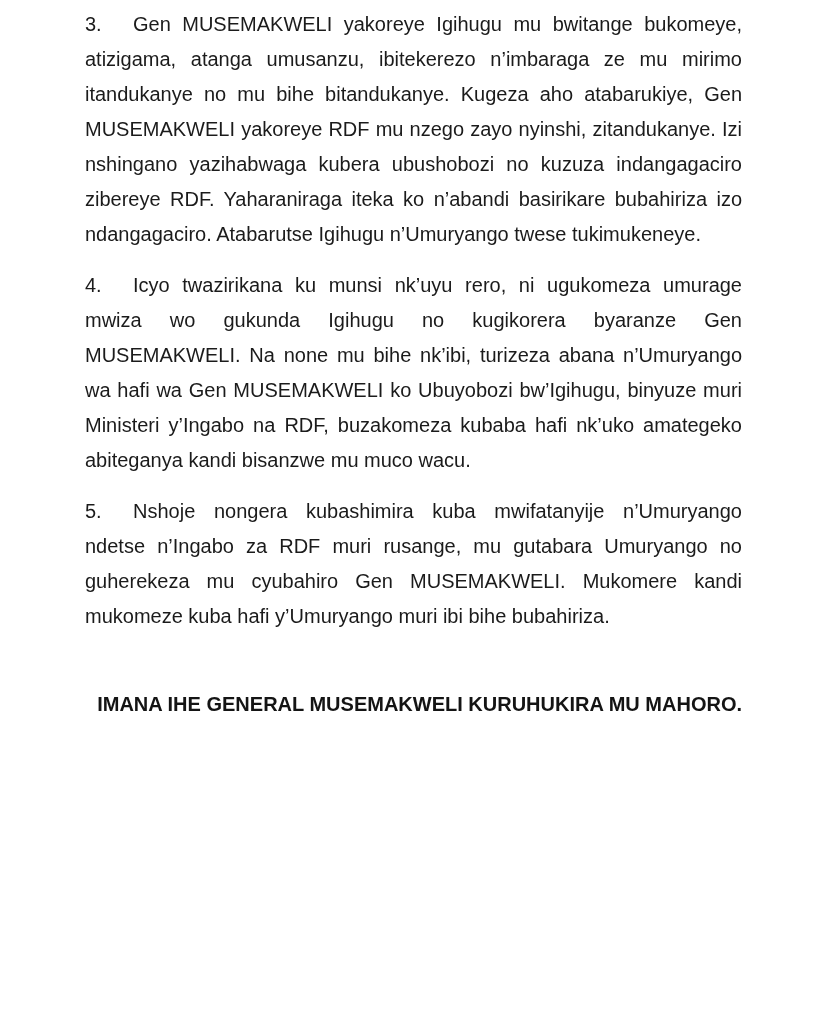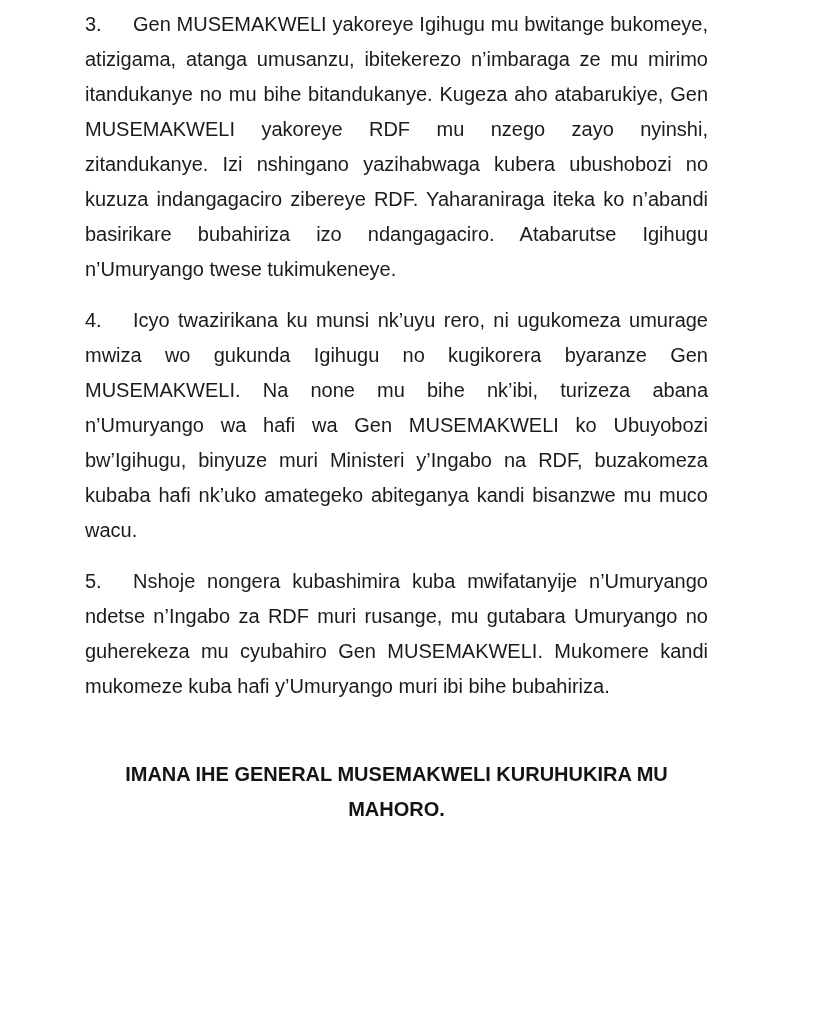--- a/index.html
+++ b/index.html
@@ -6,42 +6,42 @@
     margin: 0;
     padding: 0;
     background: #ffffff;
   }
   .page {
     position: relative;
     box-sizing: border-box;
     width: 819px;
     height: 1024px;
     background: #ffffff;
-    padding: 7px 111px 0 85px;
+    padding: 7px 77px 0 85px;
     font-family: "Liberation Sans", sans-serif;
     font-size: 20px;
     line-height: 35px;
     color: #1b1b1b;
     overflow: hidden;
   }
   .para {
     margin: 0 0 16px 0;
     text-align: justify;
     text-justify: inter-word;
   }
   .num {
     display: inline-block;
     width: 48px;
   }
   .closing {
     margin: 53px 0 0 0;
     font-size: 20px;
     line-height: 35px;
     font-weight: bold;
-    text-align: center;
+    text-align: right;
     color: #141414;
   }
 </style>
 </head>
 <body>
 
 <div class="page">
 
   <p class="para"><span class="num">3.</span><span>Gen MUSEMAKWELI yakoreye Igihugu mu bwitange bukomeye, atizigama, atanga umusanzu, ibitekerezo n’imbaraga ze mu mirimo itandukanye no mu bihe bitandukanye. Kugeza aho atabarukiye, Gen MUSEMAKWELI yakoreye RDF mu nzego zayo nyinshi, zitandukanye. Izi nshingano yazihabwaga kubera ubushobozi no kuzuza indangagaciro zibereye RDF. Yaharaniraga iteka ko n’abandi basirikare bubahiriza izo ndangagaciro. Atabarutse Igihugu n’Umuryango twese tukimukeneye.</span></p>
 

